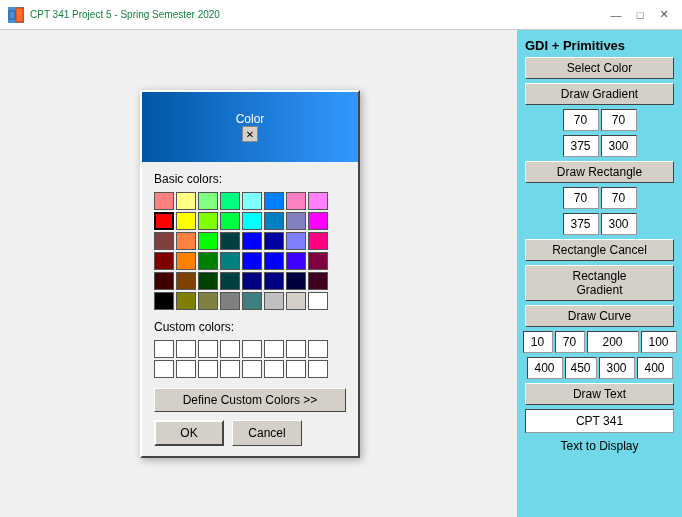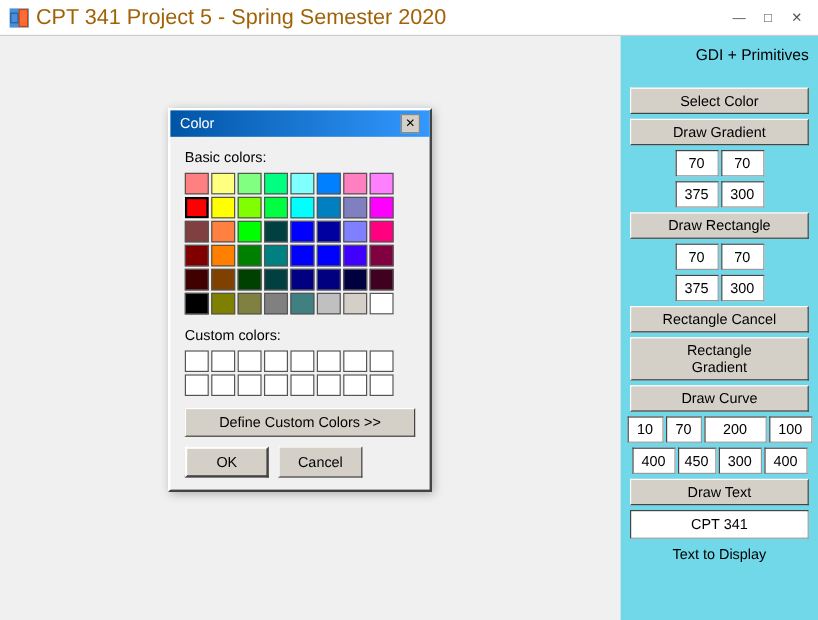--- a/index.html
+++ b/index.html
@@ -33,22 +33,22 @@
       height: 16px;
       background: #4a90d9;
       display: flex;
       align-items: center;
       justify-content: center;
       font-size: 10px;
       color: white;
       font-weight: bold;
     }
     .title-bar-text {
-      font-size: 18px;
-      color: #a16207;
+      font-size: 10px;
+      color: #15803d;
     }
     .title-bar-controls {
       display: flex;
       gap: 4px;
     }
     .title-btn {
       width: 20px;
       height: 20px;
       display: flex;
       align-items: center;
@@ -76,25 +76,25 @@
     
     .right-panel {
       width: 165px;
       background: #70d8e8;
       padding: 8px;
       display: flex;
       flex-direction: column;
       gap: 4px;
     }
     .panel-title {
-      text-align: right;
-      font-weight: normal;
+      text-align: left;
+      font-weight: bold;
       font-size: 13px;
       color: #000;
-      margin-bottom: 16px;
+      margin-bottom: 0;
     }
     .panel-btn {
       background: #d4d0c8;
       border: 1px solid #888;
       border-top-color: #fff;
       border-left-color: #fff;
       border-bottom-color: #444;
       border-right-color: #444;
       padding: 3px 6px;
       cursor: pointer;
@@ -141,25 +141,26 @@
       width: 220px;
       padding: 0;
       box-shadow: 2px 2px 8px rgba(0,0,0,0.3);
       position: absolute;
       top: 60px;
       left: 140px;
     }
     .dialog-titlebar {
       background: linear-gradient(to right, #0055a5, #3399ff);
       color: white;
-      padding: 3px 8px;
+      padding: 20px 8px;
       display: flex;
       justify-content: space-between;
       align-items: center;
       font-size: 12px;
+      flex-direction: column;
     }
     .dialog-close {
       width: 16px;
       height: 16px;
       background: #d4d0c8;
       border: 1px solid #888;
       display: flex;
       align-items: center;
       justify-content: center;
       font-size: 10px;

